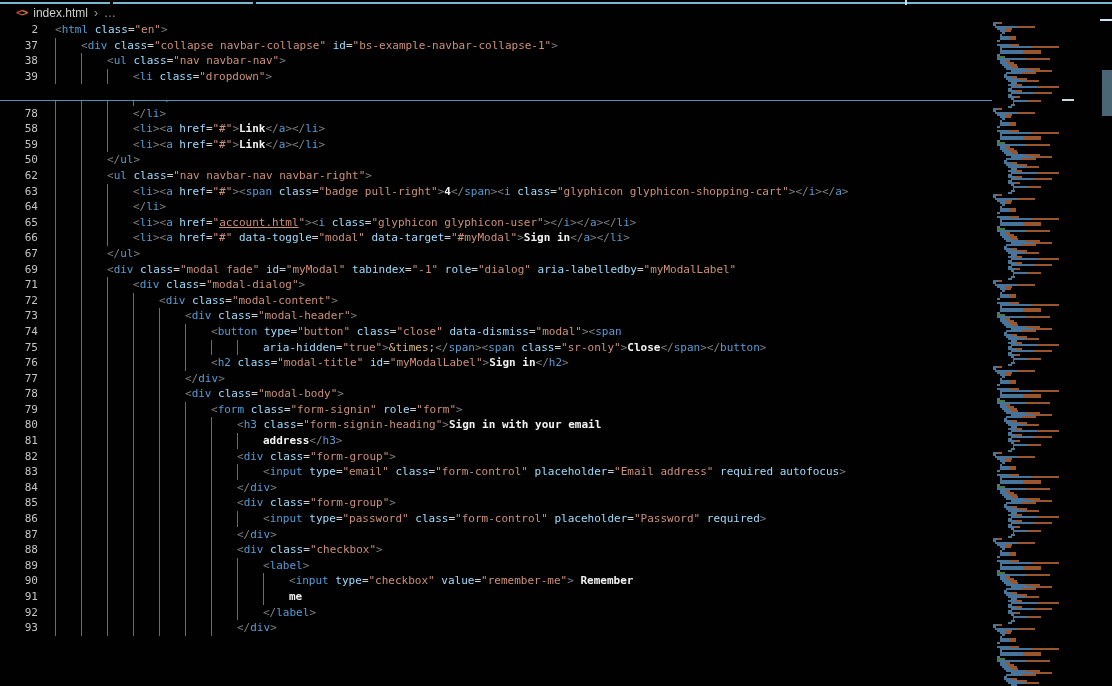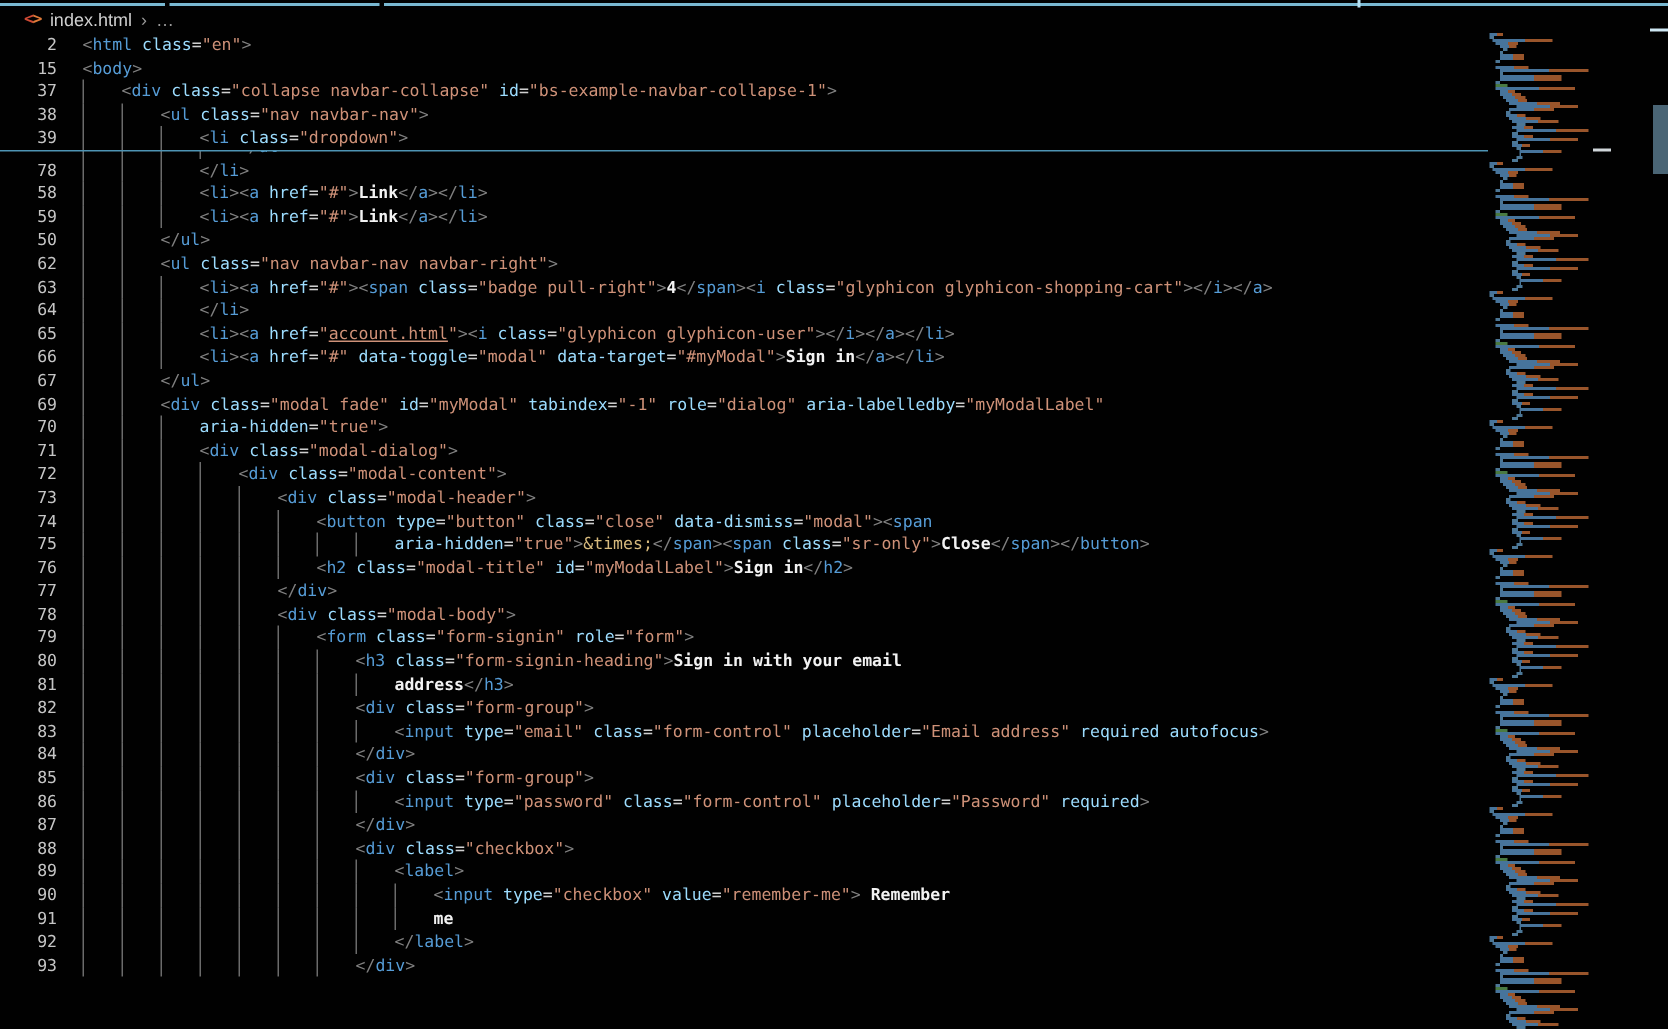--- a/index.html
+++ b/index.html
@@ -59,21 +59,20 @@
       <div class="crow"><span class="ln">58</span><div class="rbody"><div class="guide" style="left: 0px;"></div><div class="guide" style="left: 26px;"></div><div class="guide" style="left: 52px;"></div><span class="txt" style="left: 78px;"><span class="tk-p">&lt;</span><span class="tk-t">li</span><span class="tk-p">&gt;&lt;</span><span class="tk-t">a</span><span class="tk-a"> href</span><span class="tk-o">=</span><span class="tk-v">"#"</span><span class="tk-p">&gt;</span><span class="tk-x">Link</span><span class="tk-p">&lt;/</span><span class="tk-t">a</span><span class="tk-p">&gt;&lt;/</span><span class="tk-t">li</span><span class="tk-p">&gt;</span></span></div></div>
       <div class="crow"><span class="ln">59</span><div class="rbody"><div class="guide" style="left: 0px;"></div><div class="guide" style="left: 26px;"></div><div class="guide" style="left: 52px;"></div><span class="txt" style="left: 78px;"><span class="tk-p">&lt;</span><span class="tk-t">li</span><span class="tk-p">&gt;&lt;</span><span class="tk-t">a</span><span class="tk-a"> href</span><span class="tk-o">=</span><span class="tk-v">"#"</span><span class="tk-p">&gt;</span><span class="tk-x">Link</span><span class="tk-p">&lt;/</span><span class="tk-t">a</span><span class="tk-p">&gt;&lt;/</span><span class="tk-t">li</span><span class="tk-p">&gt;</span></span></div></div>
       <div class="crow"><span class="ln">50</span><div class="rbody"><div class="guide" style="left: 0px;"></div><div class="guide" style="left: 26px;"></div><span class="txt" style="left: 52px;"><span class="tk-p">&lt;/</span><span class="tk-t">ul</span><span class="tk-p">&gt;</span></span></div></div>
       <div class="crow"><span class="ln">62</span><div class="rbody"><div class="guide" style="left: 0px;"></div><div class="guide" style="left: 26px;"></div><span class="txt" style="left: 52px;"><span class="tk-p">&lt;</span><span class="tk-t">ul</span><span class="tk-a"> class</span><span class="tk-o">=</span><span class="tk-v">"nav navbar-nav navbar-right"</span><span class="tk-p">&gt;</span></span></div></div>
       <div class="crow"><span class="ln">63</span><div class="rbody"><div class="guide" style="left: 0px;"></div><div class="guide" style="left: 26px;"></div><div class="guide" style="left: 52px;"></div><span class="txt" style="left: 78px;"><span class="tk-p">&lt;</span><span class="tk-t">li</span><span class="tk-p">&gt;&lt;</span><span class="tk-t">a</span><span class="tk-a"> href</span><span class="tk-o">=</span><span class="tk-v">"#"</span><span class="tk-p">&gt;&lt;</span><span class="tk-t">span</span><span class="tk-a"> class</span><span class="tk-o">=</span><span class="tk-v">"badge pull-right"</span><span class="tk-p">&gt;</span><span class="tk-x">4</span><span class="tk-p">&lt;/</span><span class="tk-t">span</span><span class="tk-p">&gt;&lt;</span><span class="tk-t">i</span><span class="tk-a"> class</span><span class="tk-o">=</span><span class="tk-v">"glyphicon glyphicon-shopping-cart"</span><span class="tk-p">&gt;&lt;/</span><span class="tk-t">i</span><span class="tk-p">&gt;&lt;/</span><span class="tk-t">a</span><span class="tk-p">&gt;</span></span></div></div>
       <div class="crow"><span class="ln">64</span><div class="rbody"><div class="guide" style="left: 0px;"></div><div class="guide" style="left: 26px;"></div><div class="guide" style="left: 52px;"></div><span class="txt" style="left: 78px;"><span class="tk-p">&lt;/</span><span class="tk-t">li</span><span class="tk-p">&gt;</span></span></div></div>
       <div class="crow"><span class="ln">65</span><div class="rbody"><div class="guide" style="left: 0px;"></div><div class="guide" style="left: 26px;"></div><div class="guide" style="left: 52px;"></div><span class="txt" style="left: 78px;"><span class="tk-p">&lt;</span><span class="tk-t">li</span><span class="tk-p">&gt;&lt;</span><span class="tk-t">a</span><span class="tk-a"> href</span><span class="tk-o">=</span><span class="tk-v">"</span><span class="tk-l">account.html</span><span class="tk-v">"</span><span class="tk-p">&gt;&lt;</span><span class="tk-t">i</span><span class="tk-a"> class</span><span class="tk-o">=</span><span class="tk-v">"glyphicon glyphicon-user"</span><span class="tk-p">&gt;&lt;/</span><span class="tk-t">i</span><span class="tk-p">&gt;&lt;/</span><span class="tk-t">a</span><span class="tk-p">&gt;&lt;/</span><span class="tk-t">li</span><span class="tk-p">&gt;</span></span></div></div>
       <div class="crow"><span class="ln">66</span><div class="rbody"><div class="guide" style="left: 0px;"></div><div class="guide" style="left: 26px;"></div><div class="guide" style="left: 52px;"></div><span class="txt" style="left: 78px;"><span class="tk-p">&lt;</span><span class="tk-t">li</span><span class="tk-p">&gt;&lt;</span><span class="tk-t">a</span><span class="tk-a"> href</span><span class="tk-o">=</span><span class="tk-v">"#"</span><span class="tk-a"> data-toggle</span><span class="tk-o">=</span><span class="tk-v">"modal"</span><span class="tk-a"> data-target</span><span class="tk-o">=</span><span class="tk-v">"#myModal"</span><span class="tk-p">&gt;</span><span class="tk-x">Sign in</span><span class="tk-p">&lt;/</span><span class="tk-t">a</span><span class="tk-p">&gt;&lt;/</span><span class="tk-t">li</span><span class="tk-p">&gt;</span></span></div></div>
       <div class="crow"><span class="ln">67</span><div class="rbody"><div class="guide" style="left: 0px;"></div><div class="guide" style="left: 26px;"></div><span class="txt" style="left: 52px;"><span class="tk-p">&lt;/</span><span class="tk-t">ul</span><span class="tk-p">&gt;</span></span></div></div>
       <div class="crow"><span class="ln">69</span><div class="rbody"><div class="guide" style="left: 0px;"></div><div class="guide" style="left: 26px;"></div><span class="txt" style="left: 52px;"><span class="tk-p">&lt;</span><span class="tk-t">div</span><span class="tk-a"> class</span><span class="tk-o">=</span><span class="tk-v">"modal fade"</span><span class="tk-a"> id</span><span class="tk-o">=</span><span class="tk-v">"myModal"</span><span class="tk-a"> tabindex</span><span class="tk-o">=</span><span class="tk-v">"-1"</span><span class="tk-a"> role</span><span class="tk-o">=</span><span class="tk-v">"dialog"</span><span class="tk-a"> aria-labelledby</span><span class="tk-o">=</span><span class="tk-v">"myModalLabel"</span></span></div></div>
-      <div class="crow"><span class="ln">70</span><div class="rbody"><div class="guide" style="left: 0px;"></div><div class="guide" style="left: 26px;"></div><div class="guide" style="left: 52px;"></div><span class="txt" style="left: 78px;"><span class="tk-a">aria-hidden</span><span class="tk-o">=</span><span class="tk-v">"true"</span><span class="tk-p">&gt;</span></span></div></div>
       <div class="crow"><span class="ln">71</span><div class="rbody"><div class="guide" style="left: 0px;"></div><div class="guide" style="left: 26px;"></div><div class="guide" style="left: 52px;"></div><span class="txt" style="left: 78px;"><span class="tk-p">&lt;</span><span class="tk-t">div</span><span class="tk-a"> class</span><span class="tk-o">=</span><span class="tk-v">"modal-dialog"</span><span class="tk-p">&gt;</span></span></div></div>
       <div class="crow"><span class="ln">72</span><div class="rbody"><div class="guide" style="left: 0px;"></div><div class="guide" style="left: 26px;"></div><div class="guide" style="left: 52px;"></div><div class="guide" style="left: 78px;"></div><span class="txt" style="left: 104px;"><span class="tk-p">&lt;</span><span class="tk-t">div</span><span class="tk-a"> class</span><span class="tk-o">=</span><span class="tk-v">"modal-content"</span><span class="tk-p">&gt;</span></span></div></div>
       <div class="crow"><span class="ln">73</span><div class="rbody"><div class="guide" style="left: 0px;"></div><div class="guide" style="left: 26px;"></div><div class="guide" style="left: 52px;"></div><div class="guide" style="left: 78px;"></div><div class="guide" style="left: 104px;"></div><span class="txt" style="left: 130px;"><span class="tk-p">&lt;</span><span class="tk-t">div</span><span class="tk-a"> class</span><span class="tk-o">=</span><span class="tk-v">"modal-header"</span><span class="tk-p">&gt;</span></span></div></div>
       <div class="crow"><span class="ln">74</span><div class="rbody"><div class="guide" style="left: 0px;"></div><div class="guide" style="left: 26px;"></div><div class="guide" style="left: 52px;"></div><div class="guide" style="left: 78px;"></div><div class="guide" style="left: 104px;"></div><div class="guide" style="left: 130px;"></div><span class="txt" style="left: 156px;"><span class="tk-p">&lt;</span><span class="tk-t">button</span><span class="tk-a"> type</span><span class="tk-o">=</span><span class="tk-v">"button"</span><span class="tk-a"> class</span><span class="tk-o">=</span><span class="tk-v">"close"</span><span class="tk-a"> data-dismiss</span><span class="tk-o">=</span><span class="tk-v">"modal"</span><span class="tk-p">&gt;&lt;</span><span class="tk-t">span</span></span></div></div>
       <div class="crow"><span class="ln">75</span><div class="rbody"><div class="guide" style="left: 0px;"></div><div class="guide" style="left: 26px;"></div><div class="guide" style="left: 52px;"></div><div class="guide" style="left: 78px;"></div><div class="guide" style="left: 104px;"></div><div class="guide" style="left: 130px;"></div><div class="guide" style="left: 156px;"></div><div class="guide" style="left: 182px;"></div><span class="txt" style="left: 208px;"><span class="tk-a">aria-hidden</span><span class="tk-o">=</span><span class="tk-v">"true"</span><span class="tk-p">&gt;</span><span class="tk-e">&amp;times;</span><span class="tk-p">&lt;/</span><span class="tk-t">span</span><span class="tk-p">&gt;&lt;</span><span class="tk-t">span</span><span class="tk-a"> class</span><span class="tk-o">=</span><span class="tk-v">"sr-only"</span><span class="tk-p">&gt;</span><span class="tk-x">Close</span><span class="tk-p">&lt;/</span><span class="tk-t">span</span><span class="tk-p">&gt;&lt;/</span><span class="tk-t">button</span><span class="tk-p">&gt;</span></span></div></div>
       <div class="crow"><span class="ln">76</span><div class="rbody"><div class="guide" style="left: 0px;"></div><div class="guide" style="left: 26px;"></div><div class="guide" style="left: 52px;"></div><div class="guide" style="left: 78px;"></div><div class="guide" style="left: 104px;"></div><div class="guide" style="left: 130px;"></div><span class="txt" style="left: 156px;"><span class="tk-p">&lt;</span><span class="tk-t">h2</span><span class="tk-a"> class</span><span class="tk-o">=</span><span class="tk-v">"modal-title"</span><span class="tk-a"> id</span><span class="tk-o">=</span><span class="tk-v">"myModalLabel"</span><span class="tk-p">&gt;</span><span class="tk-x">Sign in</span><span class="tk-p">&lt;/</span><span class="tk-t">h2</span><span class="tk-p">&gt;</span></span></div></div>
       <div class="crow"><span class="ln">77</span><div class="rbody"><div class="guide" style="left: 0px;"></div><div class="guide" style="left: 26px;"></div><div class="guide" style="left: 52px;"></div><div class="guide" style="left: 78px;"></div><div class="guide" style="left: 104px;"></div><span class="txt" style="left: 130px;"><span class="tk-p">&lt;/</span><span class="tk-t">div</span><span class="tk-p">&gt;</span></span></div></div>
       <div class="crow"><span class="ln">78</span><div class="rbody"><div class="guide" style="left: 0px;"></div><div class="guide" style="left: 26px;"></div><div class="guide" style="left: 52px;"></div><div class="guide" style="left: 78px;"></div><div class="guide" style="left: 104px;"></div><span class="txt" style="left: 130px;"><span class="tk-p">&lt;</span><span class="tk-t">div</span><span class="tk-a"> class</span><span class="tk-o">=</span><span class="tk-v">"modal-body"</span><span class="tk-p">&gt;</span></span></div></div>
       <div class="crow"><span class="ln">79</span><div class="rbody"><div class="guide" style="left: 0px;"></div><div class="guide" style="left: 26px;"></div><div class="guide" style="left: 52px;"></div><div class="guide" style="left: 78px;"></div><div class="guide" style="left: 104px;"></div><div class="guide" style="left: 130px;"></div><span class="txt" style="left: 156px;"><span class="tk-p">&lt;</span><span class="tk-t">form</span><span class="tk-a"> class</span><span class="tk-o">=</span><span class="tk-v">"form-signin"</span><span class="tk-a"> role</span><span class="tk-o">=</span><span class="tk-v">"form"</span><span class="tk-p">&gt;</span></span></div></div>
       <div class="crow"><span class="ln">80</span><div class="rbody"><div class="guide" style="left: 0px;"></div><div class="guide" style="left: 26px;"></div><div class="guide" style="left: 52px;"></div><div class="guide" style="left: 78px;"></div><div class="guide" style="left: 104px;"></div><div class="guide" style="left: 130px;"></div><div class="guide" style="left: 156px;"></div><span class="txt" style="left: 182px;"><span class="tk-p">&lt;</span><span class="tk-t">h3</span><span class="tk-a"> class</span><span class="tk-o">=</span><span class="tk-v">"form-signin-heading"</span><span class="tk-p">&gt;</span><span class="tk-x">Sign in with your email</span></span></div></div>
@@ -86,21 +85,20 @@
       <div class="crow"><span class="ln">87</span><div class="rbody"><div class="guide" style="left: 0px;"></div><div class="guide" style="left: 26px;"></div><div class="guide" style="left: 52px;"></div><div class="guide" style="left: 78px;"></div><div class="guide" style="left: 104px;"></div><div class="guide" style="left: 130px;"></div><div class="guide" style="left: 156px;"></div><span class="txt" style="left: 182px;"><span class="tk-p">&lt;/</span><span class="tk-t">div</span><span class="tk-p">&gt;</span></span></div></div>
       <div class="crow"><span class="ln">88</span><div class="rbody"><div class="guide" style="left: 0px;"></div><div class="guide" style="left: 26px;"></div><div class="guide" style="left: 52px;"></div><div class="guide" style="left: 78px;"></div><div class="guide" style="left: 104px;"></div><div class="guide" style="left: 130px;"></div><div class="guide" style="left: 156px;"></div><span class="txt" style="left: 182px;"><span class="tk-p">&lt;</span><span class="tk-t">div</span><span class="tk-a"> class</span><span class="tk-o">=</span><span class="tk-v">"checkbox"</span><span class="tk-p">&gt;</span></span></div></div>
       <div class="crow"><span class="ln">89</span><div class="rbody"><div class="guide" style="left: 0px;"></div><div class="guide" style="left: 26px;"></div><div class="guide" style="left: 52px;"></div><div class="guide" style="left: 78px;"></div><div class="guide" style="left: 104px;"></div><div class="guide" style="left: 130px;"></div><div class="guide" style="left: 156px;"></div><div class="guide" style="left: 182px;"></div><span class="txt" style="left: 208px;"><span class="tk-p">&lt;</span><span class="tk-t">label</span><span class="tk-p">&gt;</span></span></div></div>
       <div class="crow"><span class="ln">90</span><div class="rbody"><div class="guide" style="left: 0px;"></div><div class="guide" style="left: 26px;"></div><div class="guide" style="left: 52px;"></div><div class="guide" style="left: 78px;"></div><div class="guide" style="left: 104px;"></div><div class="guide" style="left: 130px;"></div><div class="guide" style="left: 156px;"></div><div class="guide" style="left: 182px;"></div><div class="guide" style="left: 208px;"></div><span class="txt" style="left: 234px;"><span class="tk-p">&lt;</span><span class="tk-t">input</span><span class="tk-a"> type</span><span class="tk-o">=</span><span class="tk-v">"checkbox"</span><span class="tk-a"> value</span><span class="tk-o">=</span><span class="tk-v">"remember-me"</span><span class="tk-p">&gt;</span><span class="tk-x"> Remember</span></span></div></div>
       <div class="crow"><span class="ln">91</span><div class="rbody"><div class="guide" style="left: 0px;"></div><div class="guide" style="left: 26px;"></div><div class="guide" style="left: 52px;"></div><div class="guide" style="left: 78px;"></div><div class="guide" style="left: 104px;"></div><div class="guide" style="left: 130px;"></div><div class="guide" style="left: 156px;"></div><div class="guide" style="left: 182px;"></div><div class="guide" style="left: 208px;"></div><span class="txt" style="left: 234px;"><span class="tk-x">me</span></span></div></div>
       <div class="crow"><span class="ln">92</span><div class="rbody"><div class="guide" style="left: 0px;"></div><div class="guide" style="left: 26px;"></div><div class="guide" style="left: 52px;"></div><div class="guide" style="left: 78px;"></div><div class="guide" style="left: 104px;"></div><div class="guide" style="left: 130px;"></div><div class="guide" style="left: 156px;"></div><div class="guide" style="left: 182px;"></div><span class="txt" style="left: 208px;"><span class="tk-p">&lt;/</span><span class="tk-t">label</span><span class="tk-p">&gt;</span></span></div></div>
       <div class="crow"><span class="ln">93</span><div class="rbody"><div class="guide" style="left: 0px;"></div><div class="guide" style="left: 26px;"></div><div class="guide" style="left: 52px;"></div><div class="guide" style="left: 78px;"></div><div class="guide" style="left: 104px;"></div><div class="guide" style="left: 130px;"></div><div class="guide" style="left: 156px;"></div><span class="txt" style="left: 182px;"><span class="tk-p">&lt;/</span><span class="tk-t">div</span><span class="tk-p">&gt;</span></span></div></div>
     </div>
   <div id="sticky">
       <div class="crow"><span class="ln">2</span><div class="rbody"><span class="txt" style="left: 0px;"><span class="tk-p">&lt;</span><span class="tk-t">html</span><span class="tk-a"> class</span><span class="tk-o">=</span><span class="tk-v">"en"</span><span class="tk-p">&gt;</span></span></div></div>
-      <div class="crow"><span class="ln">15</span><div class="rbody"><span class="txt" style="left: 0px;"><span class="tk-p">&lt;</span><span class="tk-t">body</span><span class="tk-p">&gt;</span></span></div></div>
       <div class="crow"><span class="ln">37</span><div class="rbody"><div class="guide" style="left: 0px;"></div><span class="txt" style="left: 26px;"><span class="tk-p">&lt;</span><span class="tk-t">div</span><span class="tk-a"> class</span><span class="tk-o">=</span><span class="tk-v">"collapse navbar-collapse"</span><span class="tk-a"> id</span><span class="tk-o">=</span><span class="tk-v">"bs-example-navbar-collapse-1"</span><span class="tk-p">&gt;</span></span></div></div>
       <div class="crow"><span class="ln">38</span><div class="rbody"><div class="guide" style="left: 0px;"></div><div class="guide" style="left: 26px;"></div><span class="txt" style="left: 52px;"><span class="tk-p">&lt;</span><span class="tk-t">ul</span><span class="tk-a"> class</span><span class="tk-o">=</span><span class="tk-v">"nav navbar-nav"</span><span class="tk-p">&gt;</span></span></div></div>
       <div class="crow"><span class="ln">39</span><div class="rbody"><div class="guide" style="left: 0px;"></div><div class="guide" style="left: 26px;"></div><div class="guide" style="left: 52px;"></div><span class="txt" style="left: 78px;"><span class="tk-p">&lt;</span><span class="tk-t">li</span><span class="tk-a"> class</span><span class="tk-o">=</span><span class="tk-v">"dropdown"</span><span class="tk-p">&gt;</span></span></div></div>
     </div>
   <div id="stickyborder"></div>
 
   <div id="minimap">
     <div id="mmcursor"></div>
   <div class="mmbar" style="top: 0px; left: 3px; width: 8.8px; background: linear-gradient(90deg, rgb(71, 116, 155) 0px, rgb(71, 116, 155) 55%, rgb(153, 85, 43) 55%, rgb(153, 85, 43) 100%);"></div>
       <div class="mmbar" style="top: 2px; left: 3px; width: 3.3px; background: rgb(76, 119, 150);"></div>

